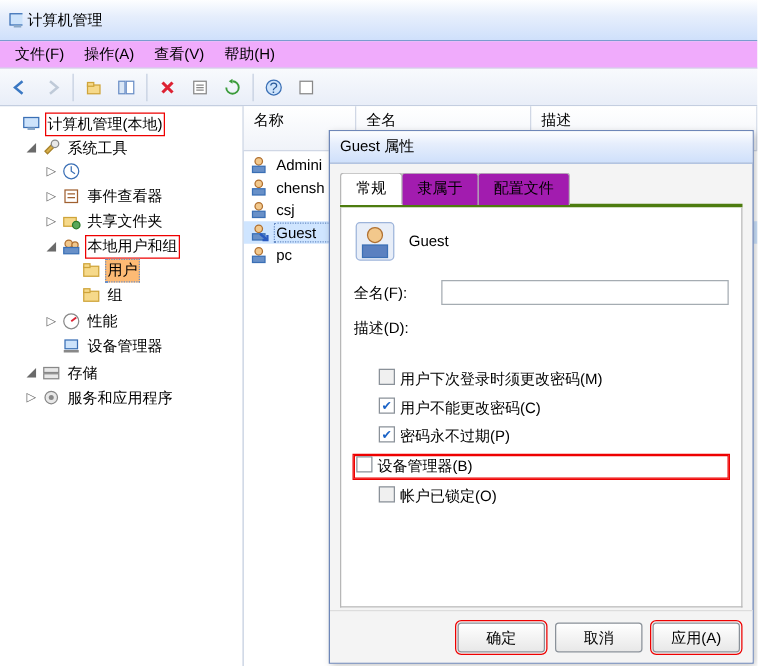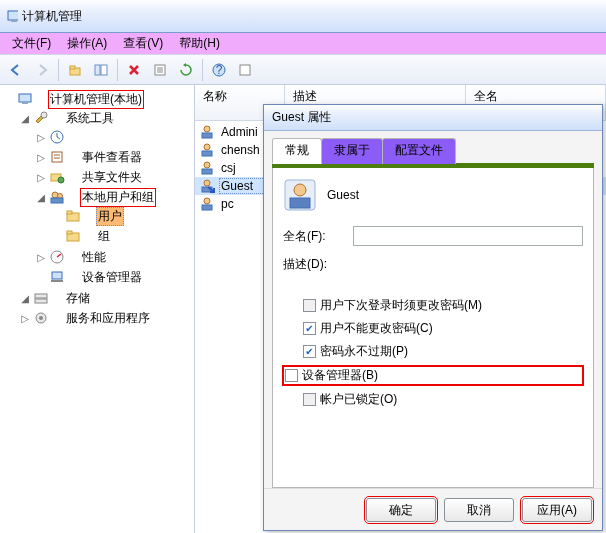--- a/index.html
+++ b/index.html
@@ -17,51 +17,51 @@
   .tsep { width:1px; height:22px; background:#c4cee0; margin:0 2px;}
 
   .body { display:flex; height: calc(533px - 28px - 22px - 30px); }
 
   .tree-pane { width:195px; border-right:1px solid #c4cee0; overflow:auto; padding:4px 2px;}
   .tree ul { list-style:none; margin:0; padding-left:16px;}
   .tree li { padding:1px 0; white-space:nowrap;}
   .tree-row { display:flex; align-items:center; gap:3px; height:18px;}
   .exp { width:10px; text-align:center; color:#6a6a6a; font-size:10px; cursor:default;}
   .ticon { width:16px; height:16px; display:inline-flex; align-items:center; justify-content:center;}
-  .tlabel { padding:0 2px;margin-left:12px;}
+  .tlabel { padding:0 2px;}
   .tlabel.sel { background:#fdba74; border:1px dotted #6b8fc7; padding:0 1px;}
   .hl-red { border:1px solid #e00; padding:0 1px !important;}
 
   .list-pane { flex:1; position:relative; }
   .list-header { height:36px; display:flex; border-bottom:1px solid #d0d7e5; background:linear-gradient(#fff,#f0f3f9);}
   .lh { padding:3px 8px; border-right:1px solid #d0d7e5;}
   .lh.name{width:90px;} .lh.full{width:140px;} .lh.desc{flex:1;}
   .list-body { padding:2px 0;}
   .lrow { display:flex; align-items:center; height:18px; padding-left:4px; gap:4px;}
   .lrow .uicon{width:16px;height:16px;display:inline-flex;align-items:center;justify-content:center;}
   .lrow.sel { background:#cfe5ff;}
   .lrow.sel .lname{ border:1px dotted #6b8fc7;}
   .lname { padding:0 2px; width:80px;}
   .lname.hl-red { border:1px solid #e00;}
 
   
   .dialog { position:absolute; left:263px; top:104px; width:340px; height:427px; background:#f4f4f4; border:1px solid #6e87b8; box-shadow:2px 2px 6px rgba(0,0,0,.25);}
   .dlg-title { height:26px; background:linear-gradient(#fdfeff,#e6eefc 40%,#cfe0fb); display:flex; align-items:center; padding:0 8px; border-bottom:1px solid #9db4da;}
   .dlg-body { padding:6px 8px 0 8px; height: calc(100% - 26px - 42px); }
-  .tabs { display:flex; border-bottom:5px solid #4d7c0f; }
-  .tab { padding:3px 12px 4px; border:1px solid #b7b7b7; border-bottom:none; background:#8b5cf6; margin-right:-1px; position:relative; top:1px; border-radius:3px 3px 0 0; cursor:default;}
+  .tabs { display:flex; border-bottom:3px solid #4d7c0f; }
+  .tab { padding:3px 12px 4px; border:1px solid #b7b7b7; border-bottom:none; background:#a21caf; margin-right:-1px; position:relative; top:1px; border-radius:3px 3px 0 0; cursor:default;}
   .tab.active { background:#fff; border-bottom:1px solid #fff; z-index:1;}
   .tab-content { background:#fff; border:1px solid #b7b7b7; border-top:none; padding:10px 10px 6px 10px; height:320px;}
 
   .account-head { display:flex; align-items:center; gap:10px; margin-bottom:14px;}
   .avatar { width:34px; height:34px; }
   .form-row { display:flex; align-items:center; margin-bottom:10px; gap:0;}
   .form-label { width:70px;}
   .form-input { flex:1; height:20px; border:1px solid #a5acb2; background:#fff; padding:1px 3px; font-size:12px;}
-  .chk-row { display:flex; align-items:center; margin:6px 0; gap:4px; padding-left:20px;}
+  .chk-row { display:flex; margin:6px 0; gap:4px; padding-left:20px;}
   .chk { width:13px; height:13px; border:1px solid #8a9199; background:#fff; display:inline-flex; align-items:center; justify-content:center; font-size:10px; color:#1a63c7;}
   .chk.disabled { background:#f0f0f0; color:#aaa;}
   .chk-row.hl-red { outline:1px solid #e00; outline-offset:0; padding-left:20px;}
 
   .dlg-buttons { height:42px; display:flex; align-items:center; justify-content:flex-end; gap:8px; padding:0 10px; border-top:1px solid #ddd; background:#f4f4f4;}
   .btn { min-width:70px; height:24px; border:1px solid #8a9199; background:linear-gradient(#fff,#e8e8e8); border-radius:3px; text-align:center; line-height:22px; cursor:default;}
   .btn.hl-red { outline:1px solid #e00; outline-offset:1px;}
 </style>
 </head>
 <body>
@@ -295,22 +295,22 @@
               </div>
             </li>
         </ul>
       </li>
     </ul>
   </div>
 
   <div class="list-pane">
     <div class="list-header">
       <div class="lh name">名称</div>
+      <div class="lh full">全名</div>
       <div class="lh desc">描述</div>
-      <div class="lh full">全名</div>
     </div>
     <div class="list-body">
       <div class="lrow">
           <span class="uicon">
             <svg width="16" height="16">
               <circle cx="8" cy="5" r="3" fill="#f2c88c" stroke="#b07030"></circle>
               <rect x="3" y="9" width="10" height="5" fill="#6890c8" stroke="#3a6fb5"></rect>
             </svg>
           </span>
           <span class="lname">Admini</span>

